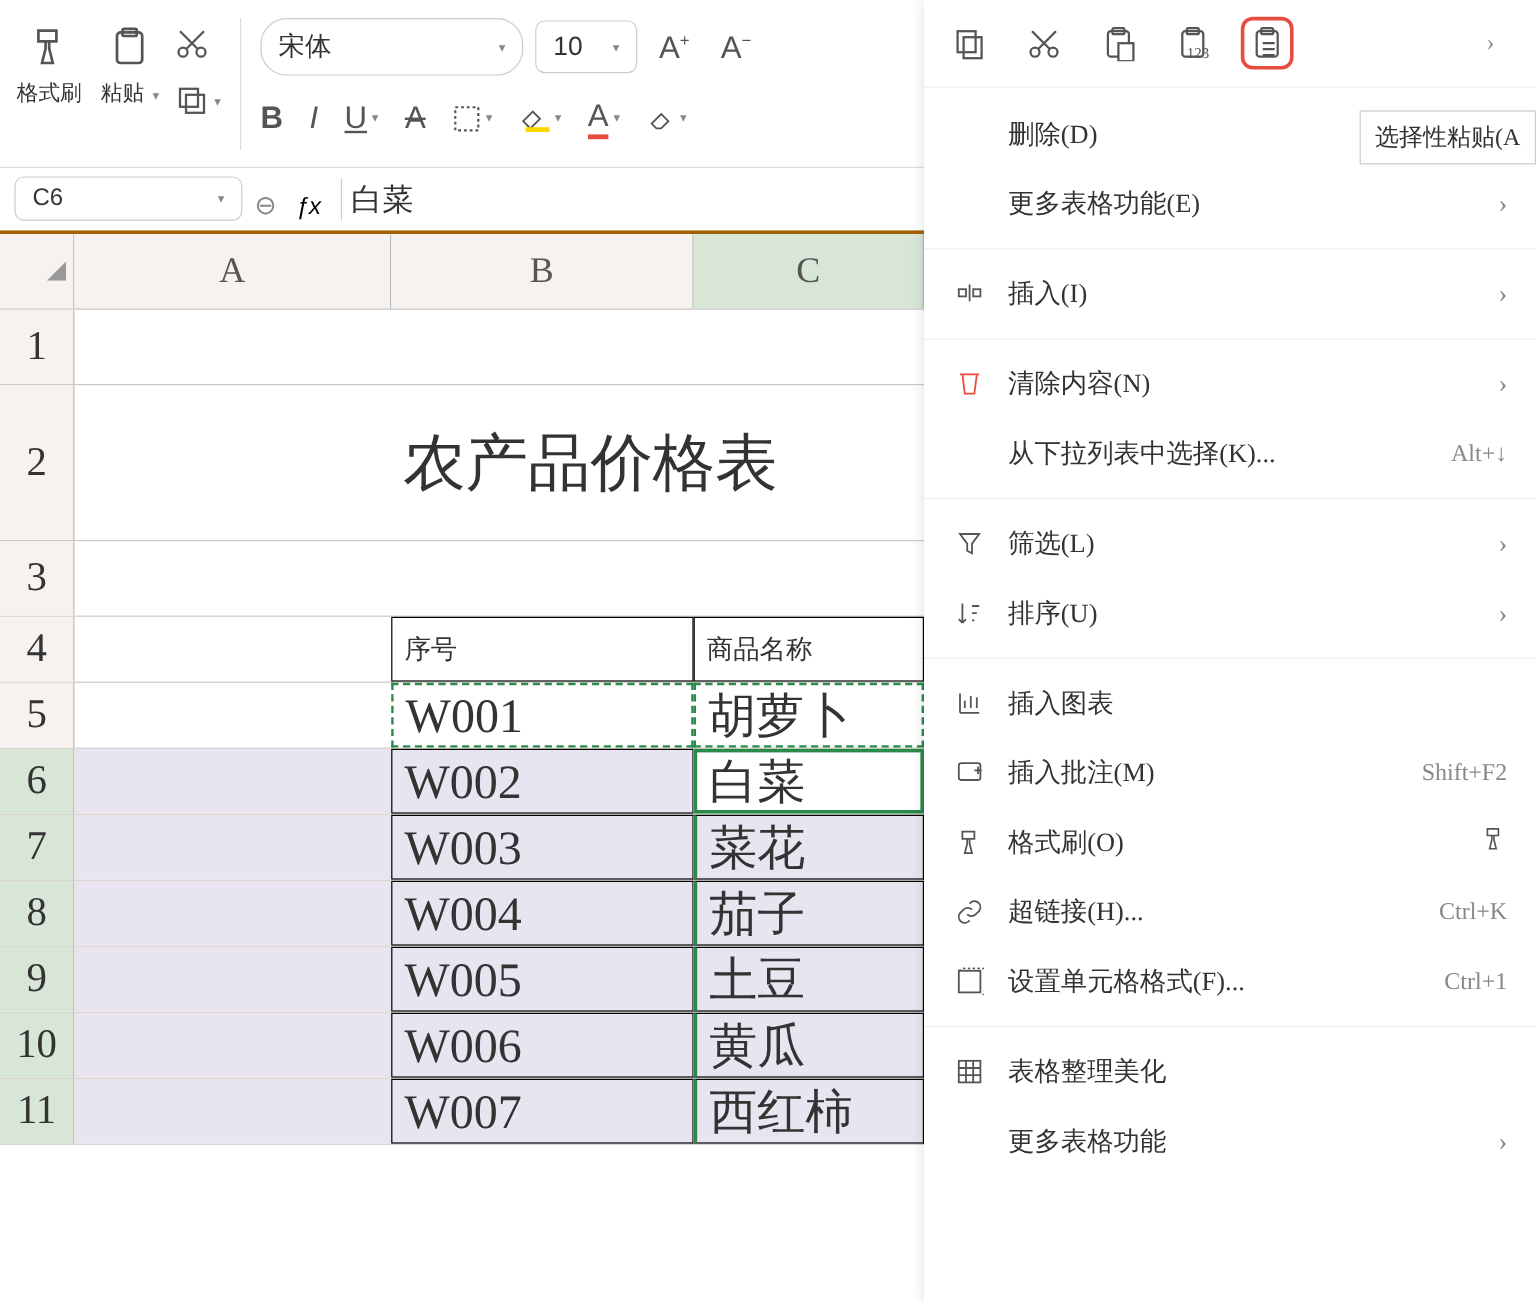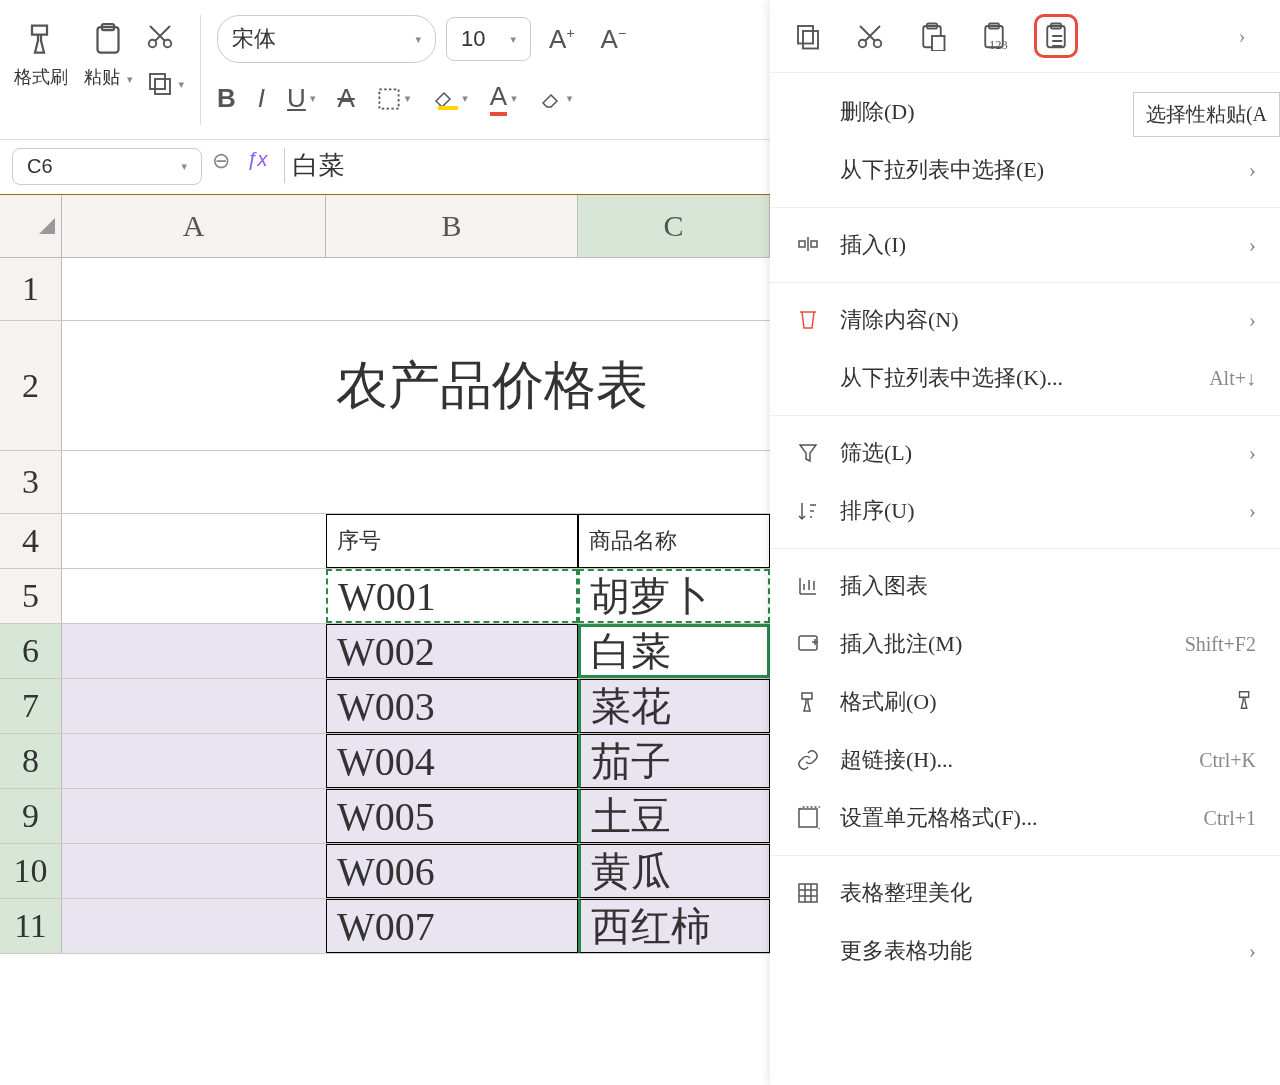--- a/index.html
+++ b/index.html
@@ -14,23 +14,23 @@
 .font-row { display: flex; gap: 10px; align-items: center; margin-bottom: 18px; }
 .font-sel { border: 1px solid #ccc; border-radius: 8px; padding: 8px 14px; display: flex; align-items: center; gap: 10px; font-size: 22px; background: #fff; }
 .font-sel.name { width: 219px; justify-content: space-between; border-radius: 22px; }
 .font-sel.size { width: 85px; justify-content: space-between; }
 .aa-btn { font-size: 26px; cursor: pointer; padding: 0 8px; color: #555; }
 .fmt-row { display: flex; gap: 22px; align-items: center; }
 .fmt-btn { cursor: pointer; font-size: 26px; color: #555; display: flex; align-items: center; gap: 2px; }
 .dd { font-size: 11px; color: #888; margin-left: 2px; }
 
 
-.formula-bar { display: flex; align-items: flex-start; padding: 8px 12px; border-bottom: 1px solid #a16207; height: 55px; gap: 10px; }
+.formula-bar { display: flex; align-items: flex-end; padding: 8px 12px; border-bottom: 3px solid #a16207; height: 55px; gap: 10px; }
 .cell-ref { border: 1px solid #ccc; border-radius: 8px; padding: 6px 14px; width: 190px; display: flex; align-items: center; justify-content: space-between; font-size: 20px; }
-.fx { font-style: italic; color: #8b5cf6; font-size: 20px; padding: 0 6px; }
+.fx { font-style: italic; color: #000000; font-size: 20px; padding: 0 6px; }
 .formula-input { flex: 1; font-size: 26px; font-family: "SimSun", serif; padding-left: 8px; border-left: 1px solid #ccc; }
 
 
 .grid { position: relative; font-family: "SimSun", serif; }
 .col-headers { display: flex; background: #f5f2ef; border-bottom: 1px solid #bbb; }
 .rh-corner { width: 62px; height: 62px; background: #f5f2ef; border-right: 1px solid #bbb; display: flex; align-items: center; justify-content: flex-end; padding-right: 6px; }
 .rh-corner svg { width: 16px; height: 16px; }
 .col-h { flex: 0 0 auto; height: 62px; display: flex; align-items: center; justify-content: center; font-size: 30px; color: #555; border-right: 1px solid #bbb; background: #f5f2ef; font-family: "Microsoft YaHei"; }
 .col-h.sel { background: #d8e6d8; }
 .col-a { width: 264px; }
@@ -289,21 +289,21 @@
       </div>
   </div>
   <div class="tooltip">选择性粘贴(A</div>
   <div class="ctx-items">
     <div class="ctx-item">
         <span class="mi-icon"></span>
         <span class="mi-label">删除(D)</span>
       </div>
     <div class="ctx-item">
         <span class="mi-icon"></span>
-        <span class="mi-label">从下拉列表中选择(E)</span>
+        <span class="mi-label">更多表格功能(E)</span>
         <span class="mi-arrow">›</span>
       </div>
     <div class="ctx-sep"></div>
     <div class="ctx-item">
         <span class="mi-icon">
           <svg viewBox="0 0 24 24" width="24" height="24">
             <rect x="3" y="8" width="6" height="6"></rect>
             <rect x="15" y="8" width="6" height="6"></rect>
             <path d="M12 4v14"></path>
           </svg>

